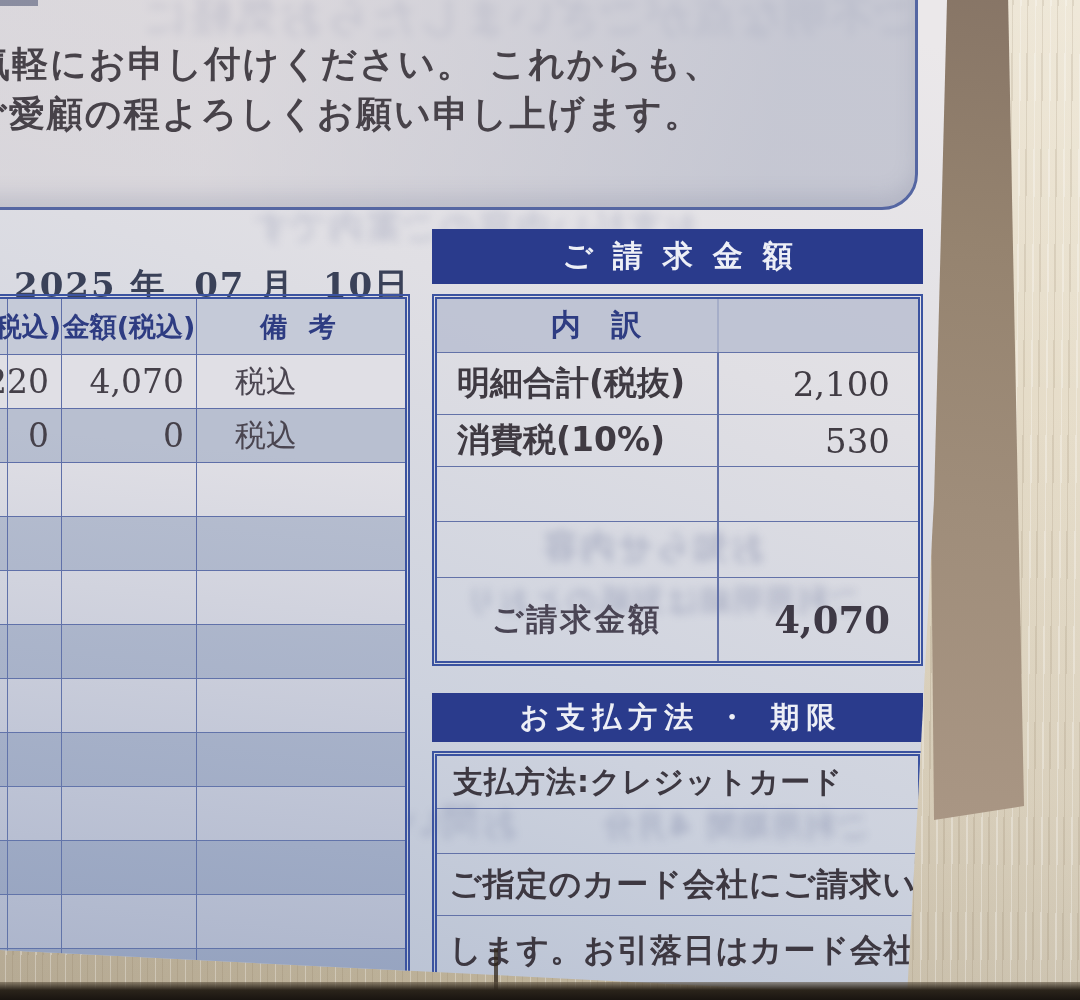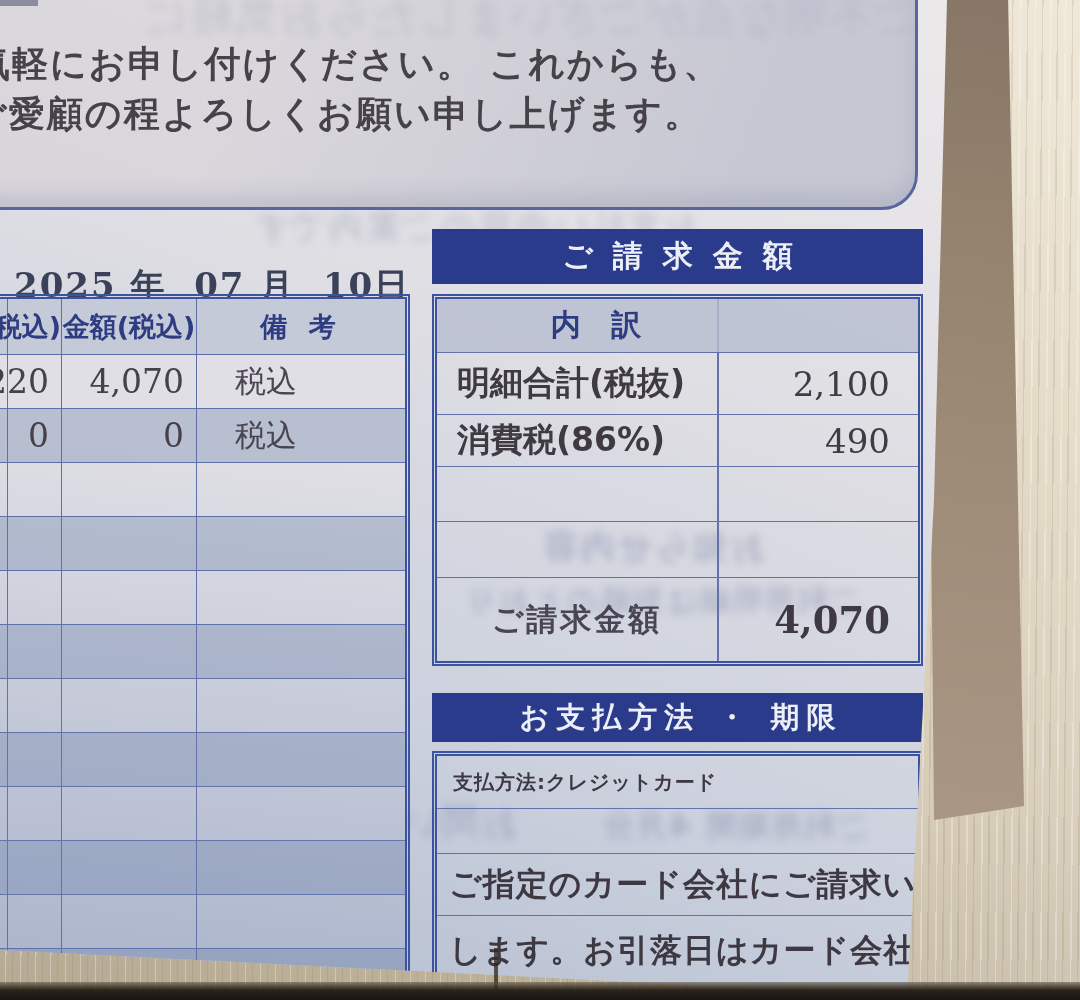--- a/index.html
+++ b/index.html
@@ -105,21 +105,21 @@
      padding-right:28px; font-family:"DejaVu Serif","Liberation Serif",serif;
      font-size:34px; color:#413c44; }
   .bb-total .bb-label { justify-content:center; padding-left:0; font-size:31px;
      color:#4a4554; letter-spacing:3px; }
   .bb-total .bb-value { font-size:37px; font-weight:600; color:#3e3945; }
 
   
   .payment-box { position:absolute; left:432px; top:751px; width:491px; height:300px;
     border:5px double #3b53a0; }
   .pm-row { display:flex; align-items:center; border-bottom:1.5px solid #6372a8; width:100%; }
-  .pm-r1 { height:53px; font-size:20px; font-weight:600; color:#3d3841; padding-left:16px; }
+  .pm-r1 { height:53px; font-size:30px; font-weight:600; color:#3d3841; padding-left:16px; }
   .pm-r2 { height:45px; }
   .pm-r3 { height:62px; font-size:32px; font-weight:600; color:#3d3841; padding-left:12px; }
   .pm-r4 { height:70px; font-size:32px; font-weight:600; color:#3d3841;
            padding-left:12px; border-bottom:none; }
   .pm-row span { white-space:nowrap; letter-spacing:1px; }
 
   
   .seam-line { position:absolute; left:494px; top:948px; width:4px; height:52px;
     background:rgba(48,38,26,0.75); filter:blur(0.6px); }
   .bottom-strip { position:absolute; left:0; top:982px; width:1080px; height:18px;
@@ -245,22 +245,22 @@
     <div class="breakdown-box">
       <div class="bb-divider"></div>
       <div class="bb-row bb-head">
         <div class="bb-head-label">内 訳</div>
       </div>
       <div class="bb-row bb-r1">
         <div class="bb-label">明細合計(税抜)</div>
         <div class="bb-value">2,100</div>
       </div>
       <div class="bb-row bb-r2">
-        <div class="bb-label">消費税(86%)</div>
-        <div class="bb-value">490</div>
+        <div class="bb-label">消費税(10%)</div>
+        <div class="bb-value">530</div>
       </div>
       <div class="bb-row bb-e1"></div>
       <div class="bb-row bb-e2"></div>
       <div class="bb-row bb-total">
         <div class="bb-label">ご請求金額</div>
         <div class="bb-value">4,070</div>
       </div>
     </div>
 
     <div class="title-band band2">

